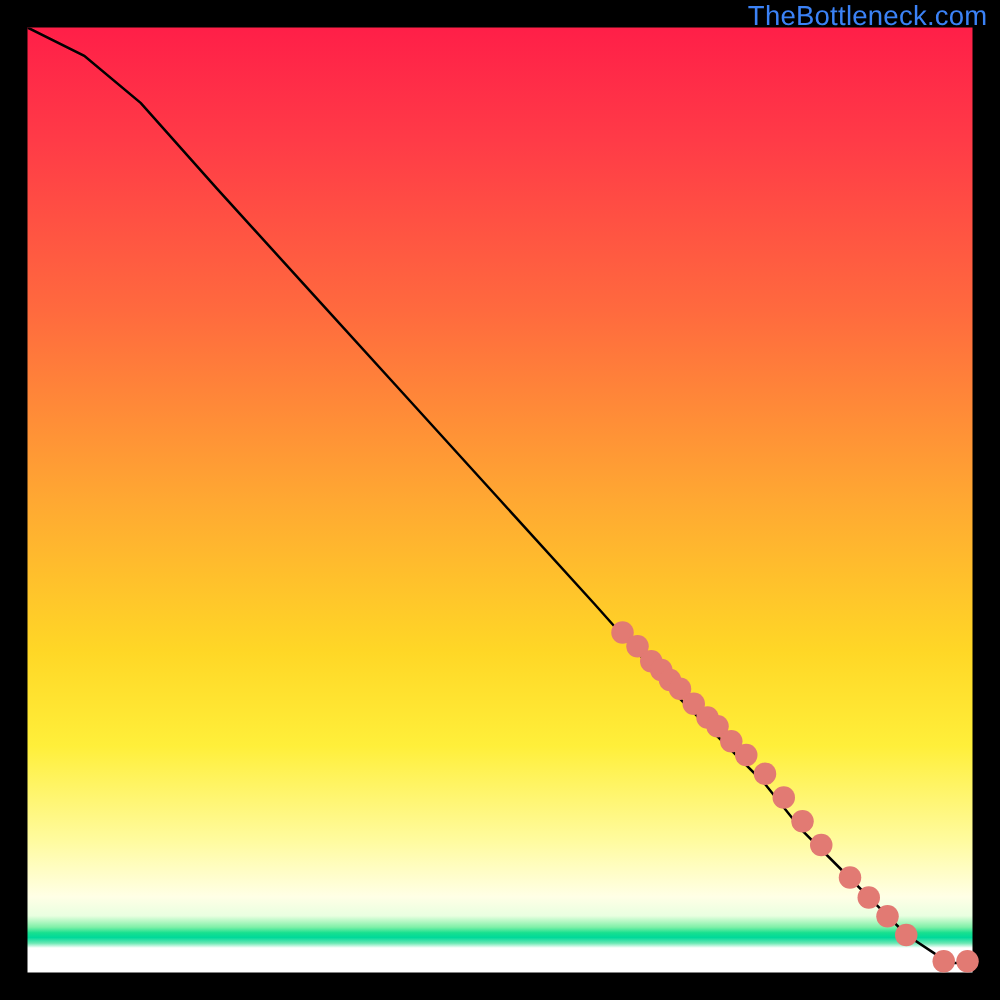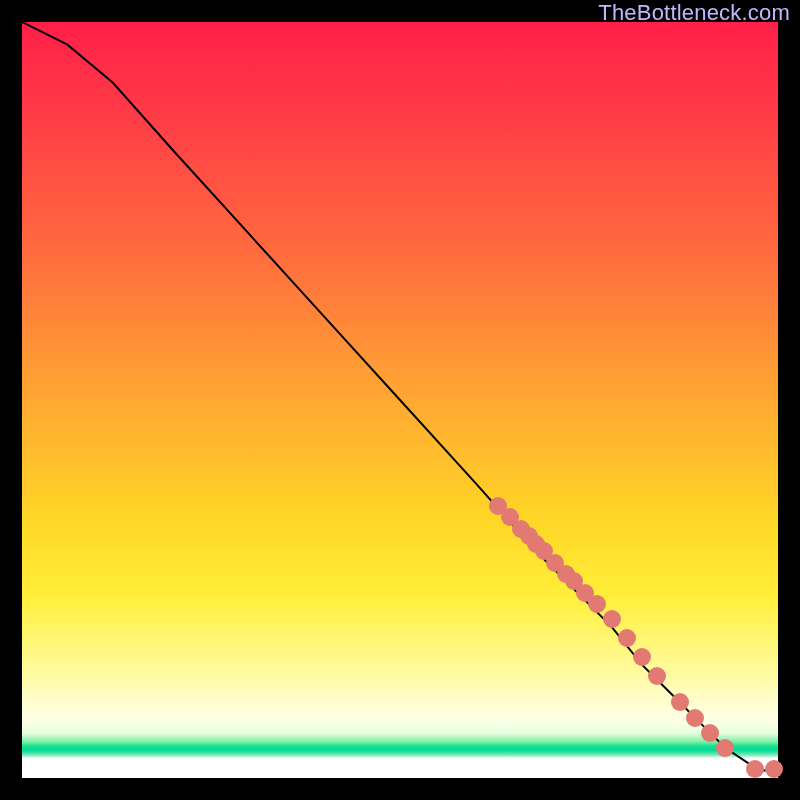--- a/index.html
+++ b/index.html
@@ -14,21 +14,21 @@
   .frame {
     position: relative;
     width: 800px;
     height: 800px;
     background: #000;
   }
   .watermark {
     position: absolute;
     top: 0px;
     right: 10px;
-    color: #c4b5fd;
+    color: #3b82f6;
     font-size: 22px;
     font-weight: 500;
     letter-spacing: 0.2px;
     z-index: 30;
   }
   .plot {
     position: absolute;
     left: 22px;
     top: 22px;
     width: 756px;

